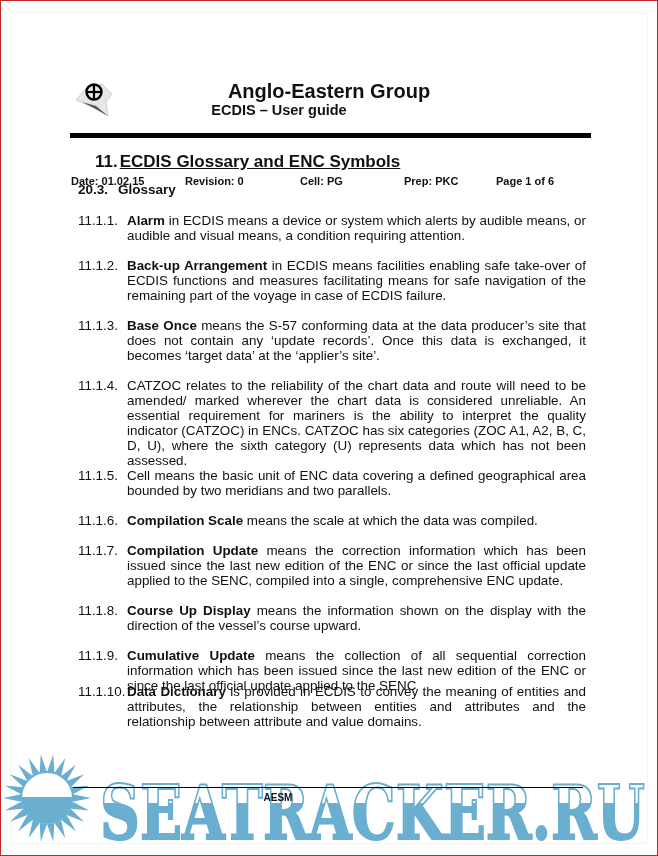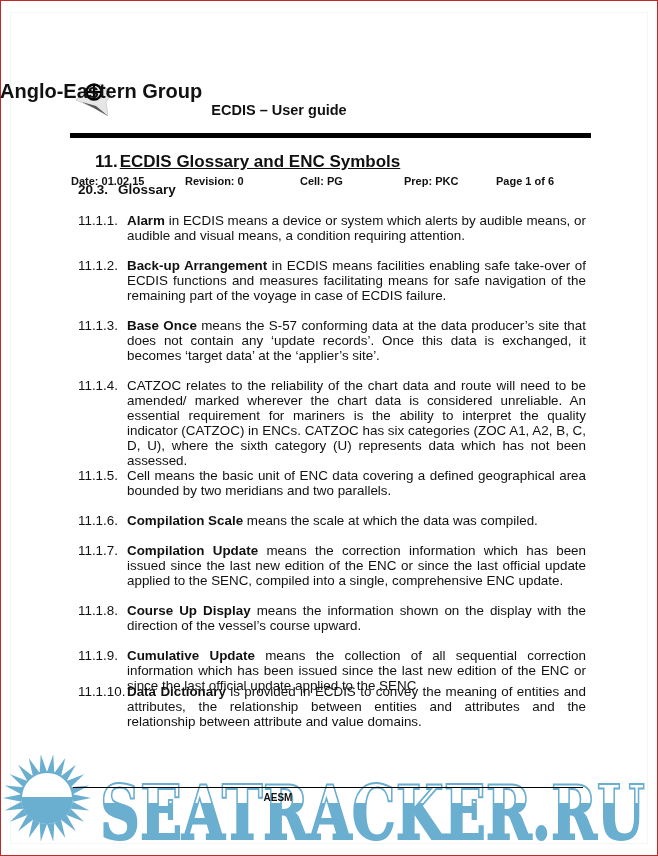--- a/index.html
+++ b/index.html
@@ -13,21 +13,21 @@
     position: absolute; left: 0; top: 0; width: 656px; height: 854px;
     border: 1px solid #c0282a;
   }
   .inner-frame {
     position: absolute; left: 10px; top: 12px; width: 636px; height: 830px;
     border: 1px solid #f4f6f6;
   }
   
   .logo { position: absolute; left: 72px; top: 76px; width: 44px; height: 44px; }
   .company {
-    position: absolute; left: 0; width: 658px; top: 80px; 
+    position: absolute; left: 0; width: 658px; top: 80px; text-align: center;
     font-size: 20px; font-weight: bold; color: #111; padding-left: 0;
   }
   .doc-title {
     position: absolute; left: 0; width: 558px; top: 102px; text-align: center;
     font-size: 14.5px; font-weight: bold;
   }
   .meta-row {
     position: absolute; top: 120px; left: 71px; width: 520px; height: 14px;
     font-size: 11px; font-weight: bold;
   }

